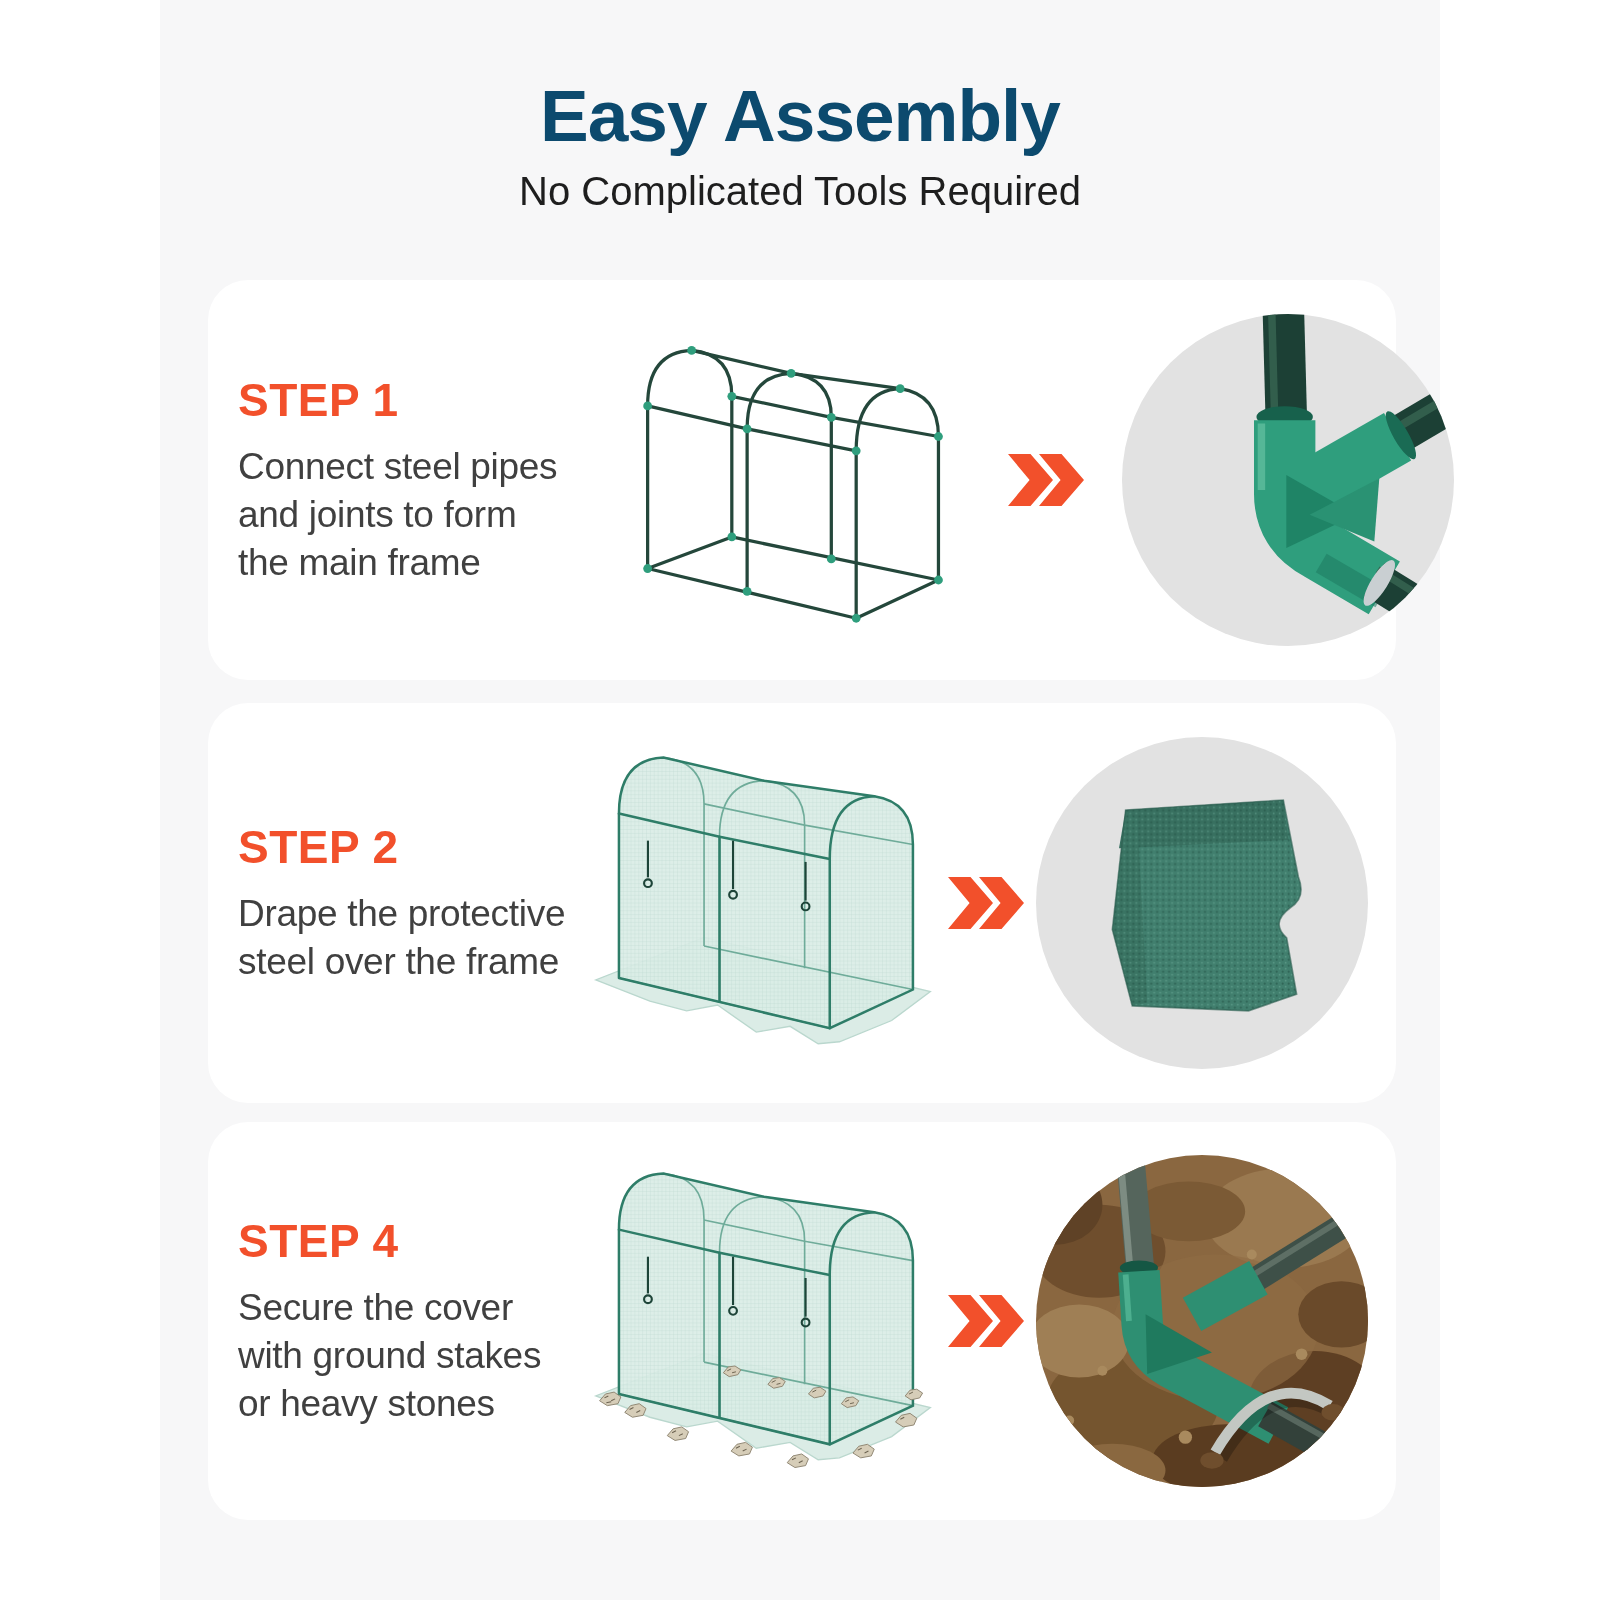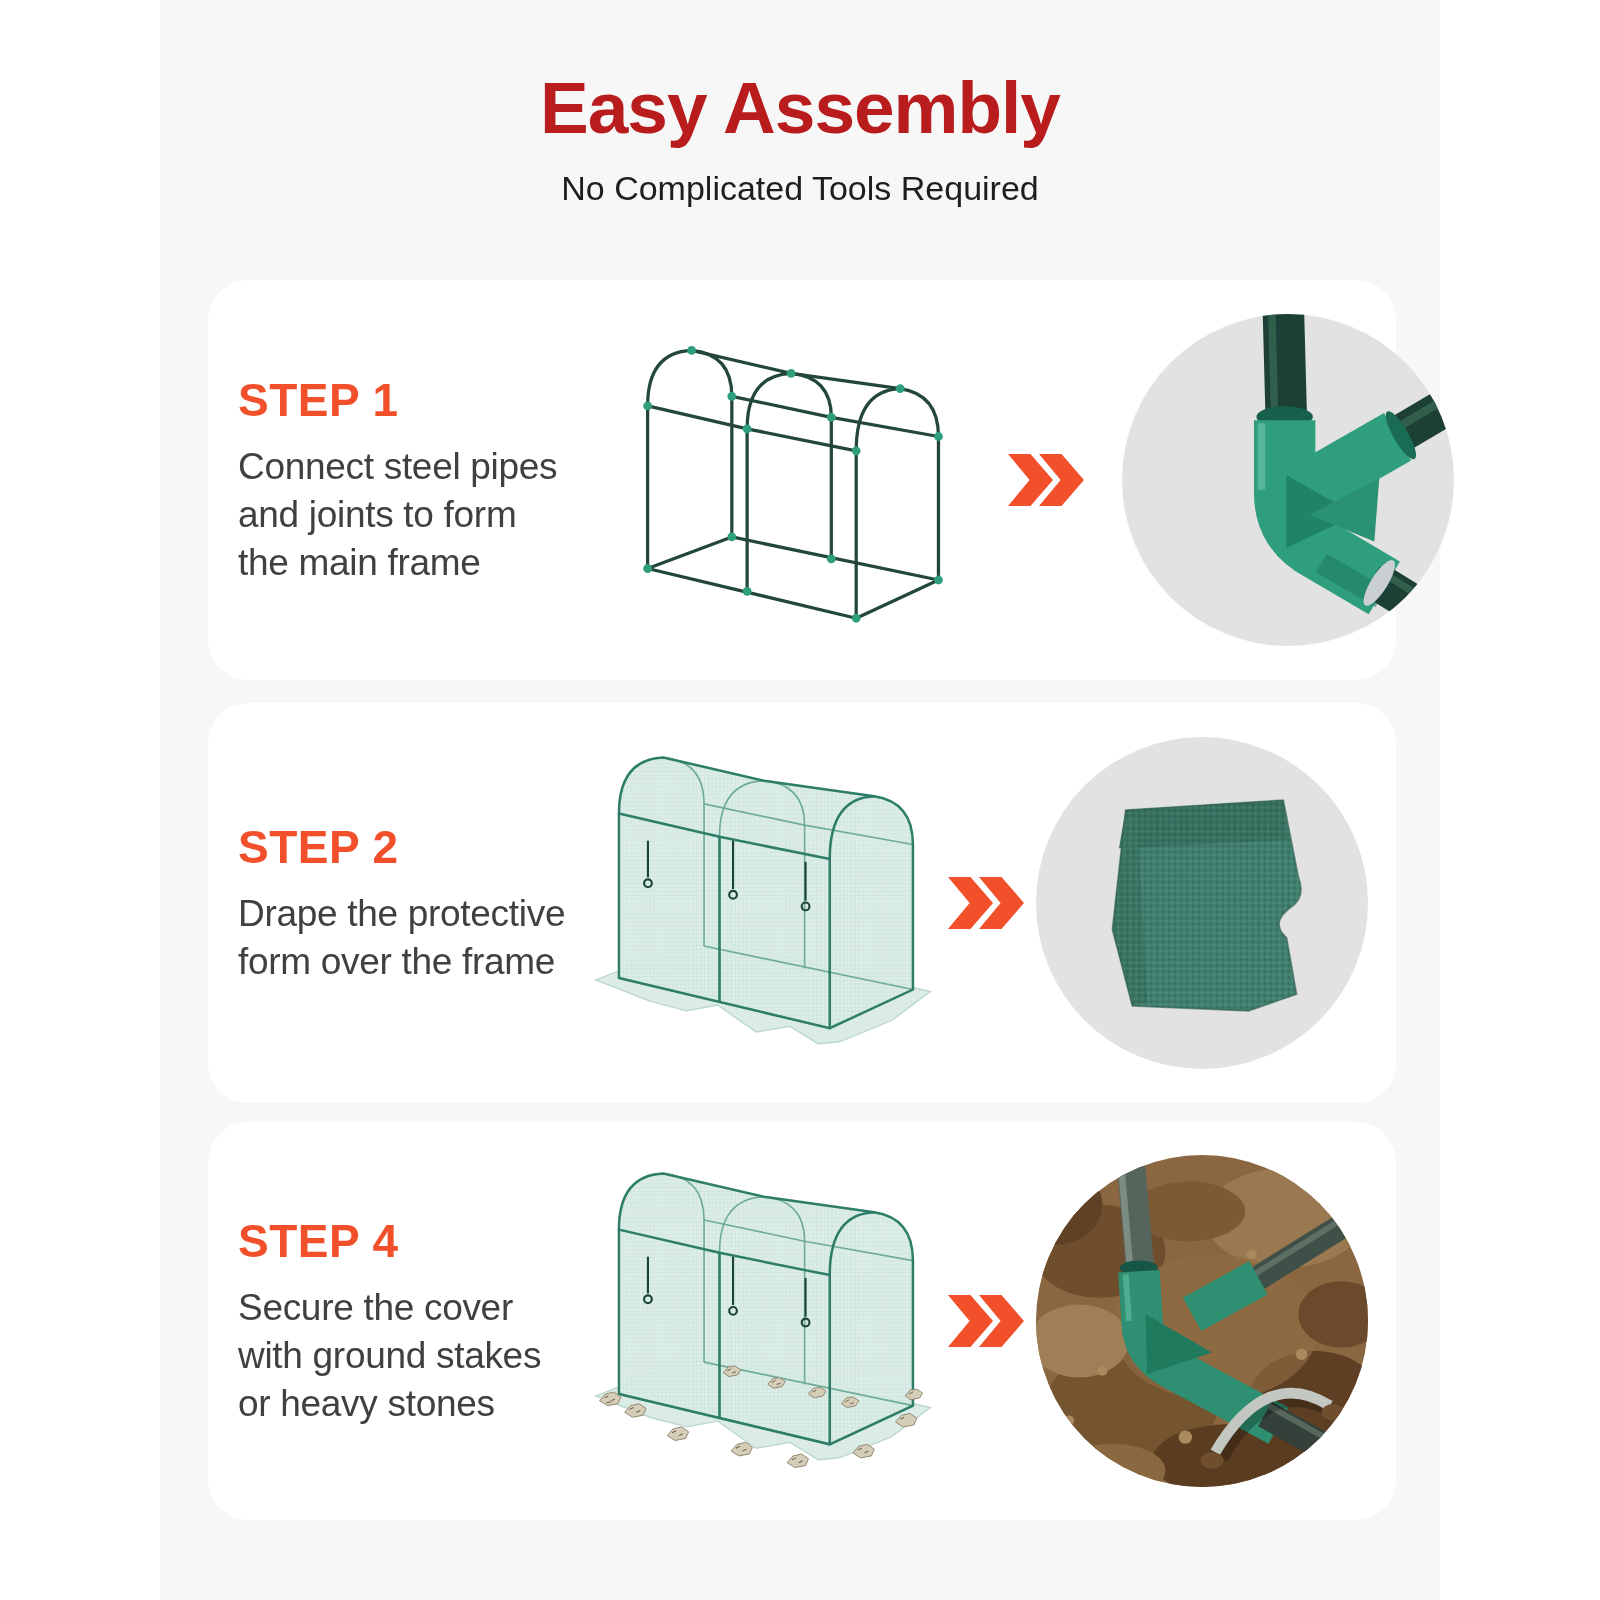--- a/index.html
+++ b/index.html
@@ -2,26 +2,26 @@
 <html><head>
 <meta charset="utf-8">
 <style>
   html,body{margin:0;padding:0;background:#ffffff;}
   .stage{
     position:relative;width:1600px;height:1600px;background:#ffffff;overflow:hidden;
     font-family:"Liberation Sans",sans-serif;
   }
   .panel{position:absolute;left:160px;top:0;width:1280px;height:1600px;background:#F7F7F8;}
   .page-title{
-    position:absolute;left:0;right:0;top:62px;margin:4px;text-align:center;
-    font-size:73px;font-weight:700;letter-spacing:-1px;color:#b91c1c;
+    position:absolute;left:0;right:0;top:62px;margin:12px;text-align:center;
+    font-size:73px;font-weight:700;letter-spacing:-1px;color:#0c4a6e;
   }
   .page-subtitle{
     position:absolute;left:0;right:0;top:169px;margin:0;text-align:center;
-    font-size:34px;font-weight:400;color:#1E1E1E;
+    font-size:40px;font-weight:400;color:#1E1E1E;
   }
   .card{
     position:absolute;left:208px;width:1188px;height:400px;background:#ffffff;
     border-radius:40px;display:flex;align-items:center;
     padding:0 28px 0 30px;box-sizing:border-box;
   }
   .card-1{top:280px;gap:30px;}
   .card-2{top:703px;}
   .card-3{top:1122px;height:398px;}
   .step-text{width:350px;flex:none;}
@@ -108,21 +108,21 @@
         <path d="M154,154 L210,189" stroke="#35624F" stroke-width="4.5" opacity=".9" fill="none"></path>
         <ellipse cx="155" cy="162" rx="16" ry="5" transform="rotate(122 155 162)" fill="#C9CFD2"></ellipse>
       </svg>
     </div>
   </div>
 
   <div class="card card-2">
     <div class="step-text">
       <h2 class="step-heading">STEP 2</h2>
       <p class="step-desc">Drape the protective
-form over the frame</p>
+steel over the frame</p>
     </div>
     <div class="ill">
       <svg viewBox="-24 -2 364 326" width="356" height="319">
         <defs>
           <pattern id="grid2" width="4" height="4" patternUnits="userSpaceOnUse">
             <path d="M0,0 H4 M0,0 V4" stroke="#9FC6BA" stroke-width="0.6" fill="none"></path>
           </pattern>
         </defs>
         <path d="M-16,240 L40,262 L78,272 L110,266 L150,294 L185,288 L214,306 L236,304 L290,282 L330,252 L96,196 Z" fill="#D3E8E0" opacity=".8" stroke="#A9CEC2" stroke-width="1.4"></path>
         <path d="M8,238 L8,68 Q8,12 54,10 L158,34 L272,50 Q312,56 312,100 L312,250 L226,290 Z" fill="#DAEDE6" opacity=".92"></path>

